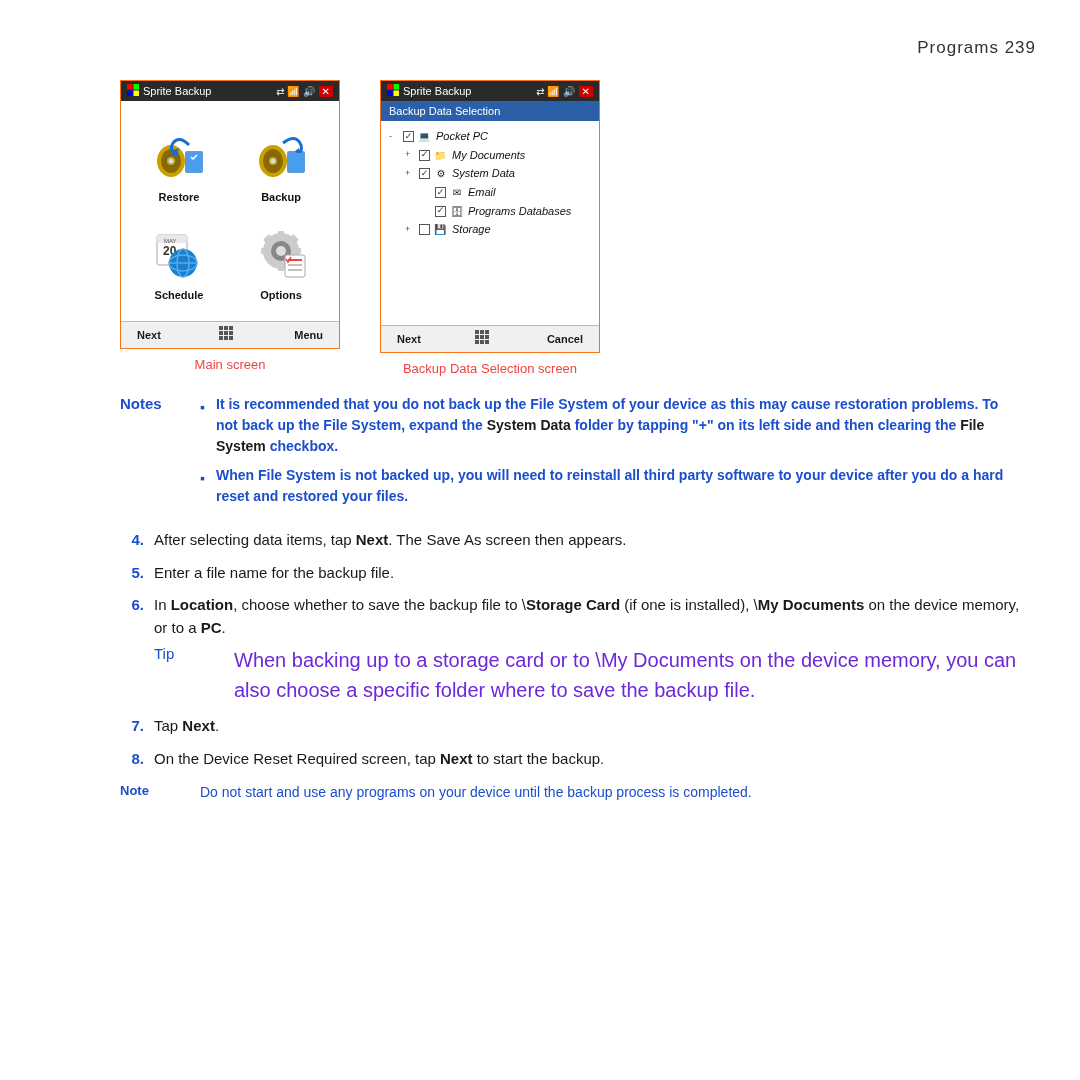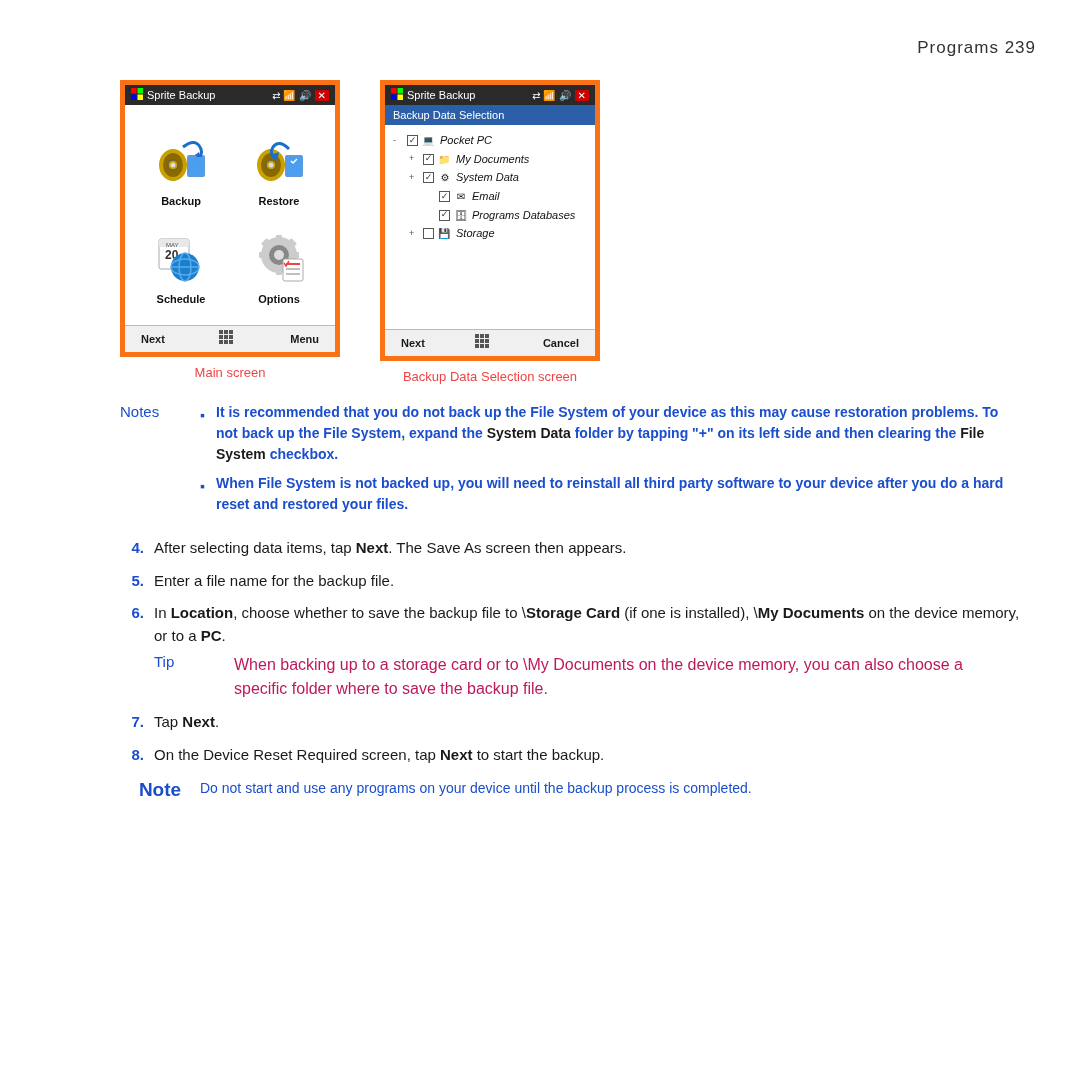--- a/index.html
+++ b/index.html
@@ -38,21 +38,21 @@
     }
 
     .screenshot-container {
       display: flex;
       flex-direction: column;
       align-items: center;
     }
 
     .phone-screenshot {
       width: 220px;
-      border: 5px solid #f97316;
+      border: 1px solid #f97316;
       background: #f5f5f5;
       font-size: 11px;
     }
 
     .phone-titlebar {
       background: #2a2a2a;
       color: #fff;
       display: flex;
       align-items: center;
       justify-content: space-between;
@@ -183,21 +183,21 @@
     .tree-label { color: #111; font-style: italic; }
 
     
     .notes-section {
       display: flex;
       gap: 0;
       margin-top: 10px;
       margin-bottom: 14px;
     }
     .notes-label {
-      font-weight: normal;
+      font-weight: bold;
       color: #1a4ecc;
       font-size: 15px;
       min-width: 80px;
       padding-top: 1px;
     }
     .notes-bullets {
       flex: 1;
     }
     .note-bullet {
       display: flex;
@@ -251,39 +251,38 @@
       margin-top: -4px;
     }
     .tip-label {
       font-weight: normal;
       color: #1a4ecc;
       font-size: 15px;
       min-width: 80px;
       padding-top: 0;
     }
     .tip-text {
-      color: #be185d;
-      font-size: 16px;
+      color: #6d28d9;
+      font-size: 20px;
       line-height: 1.5;
       flex: 1;
     }
 
     
     .note-single-section {
       display: flex;
       gap: 0;
       margin-top: 12px;
     }
     .note-single-label {
       font-weight: bold;
       color: #1a4ecc;
-      font-size: 19px;
+      font-size: 13px;
       min-width: 80px;
       padding-top: 1px;
-      text-align: center;
     }
     .note-single-text {
       color: #1a4ecc;
       font-size: 14px;
       line-height: 1.5;
       flex: 1;
     }
   </style>
 </head>
 <body>
@@ -312,39 +311,20 @@
           <div class="phone-titlebar-icons">
             <span>⇄</span>
             <span>📶</span>
             <span>🔊</span>
             <span style="background:#c00;color:#fff;padding:0 3px;font-size:10px;">✕</span>
           </div>
         </div>
 
         <div class="main-phone-body">
           <div class="main-icons-grid">
-
-            <div class="main-icon-item">
-              <div class="main-icon-img">
-                <svg width="60" height="60" viewBox="0 0 60 60">
-
-                  <ellipse cx="22" cy="38" rx="14" ry="16" fill="#c8a000"></ellipse>
-                  <ellipse cx="22" cy="38" rx="10" ry="12" fill="#8a6a00"></ellipse>
-                  <circle cx="22" cy="38" r="5" fill="#c8a000" stroke="#555" stroke-width="1"></circle>
-                  <circle cx="22" cy="38" r="2.5" fill="#ddd"></circle>
-
-                  <path d="M32 20 Q45 10 50 22 Q52 28 46 32" fill="none" stroke="#1a6ecc" stroke-width="3"></path>
-                  <polygon points="44,28 50,34 48,25" fill="#1a6ecc"></polygon>
-
-                  <rect x="36" y="28" width="18" height="22" rx="2" fill="#1a6ecc" opacity="0.7"></rect>
-                  <rect x="38" y="30" width="14" height="18" rx="1" fill="#4a9ef0"></rect>
-                </svg>
-              </div>
-              <div class="main-icon-label">Backup</div>
-            </div>
 
             <div class="main-icon-item">
               <div class="main-icon-img">
                 <svg width="60" height="60" viewBox="0 0 60 60">
                   <ellipse cx="22" cy="38" rx="14" ry="16" fill="#c8a000"></ellipse>
                   <ellipse cx="22" cy="38" rx="10" ry="12" fill="#8a6a00"></ellipse>
                   <circle cx="22" cy="38" r="5" fill="#c8a000" stroke="#555" stroke-width="1"></circle>
                   <circle cx="22" cy="38" r="2.5" fill="#ddd"></circle>
                   <path d="M40 22 Q30 12 24 20 Q20 26 26 32" fill="none" stroke="#1a6ecc" stroke-width="3"></path>
                   <polygon points="22,28 28,34 30,25" fill="#1a6ecc"></polygon>
@@ -353,20 +333,39 @@
                   <path d="M42 34 L44 36 L48 32" fill="none" stroke="#fff" stroke-width="1.5"></path>
                 </svg>
               </div>
               <div class="main-icon-label">Restore</div>
             </div>
 
             <div class="main-icon-item">
               <div class="main-icon-img">
                 <svg width="60" height="60" viewBox="0 0 60 60">
 
+                  <ellipse cx="22" cy="38" rx="14" ry="16" fill="#c8a000"></ellipse>
+                  <ellipse cx="22" cy="38" rx="10" ry="12" fill="#8a6a00"></ellipse>
+                  <circle cx="22" cy="38" r="5" fill="#c8a000" stroke="#555" stroke-width="1"></circle>
+                  <circle cx="22" cy="38" r="2.5" fill="#ddd"></circle>
+
+                  <path d="M32 20 Q45 10 50 22 Q52 28 46 32" fill="none" stroke="#1a6ecc" stroke-width="3"></path>
+                  <polygon points="44,28 50,34 48,25" fill="#1a6ecc"></polygon>
+
+                  <rect x="36" y="28" width="18" height="22" rx="2" fill="#1a6ecc" opacity="0.7"></rect>
+                  <rect x="38" y="30" width="14" height="18" rx="1" fill="#4a9ef0"></rect>
+                </svg>
+              </div>
+              <div class="main-icon-label">Backup</div>
+            </div>
+
+            <div class="main-icon-item">
+              <div class="main-icon-img">
+                <svg width="60" height="60" viewBox="0 0 60 60">
+
                   <rect x="8" y="14" width="30" height="30" rx="2" fill="#fff" stroke="#aaa" stroke-width="1"></rect>
                   <rect x="8" y="14" width="30" height="8" rx="2" fill="#e8e8e8"></rect>
                   <text x="15" y="22" font-size="6" fill="#555" font-family="Arial">MAY</text>
                   <text x="14" y="34" font-size="12" fill="#333" font-family="Arial" font-weight="bold">20</text>
 
                   <circle cx="34" cy="42" r="14" fill="#1a80cc"></circle>
                   <ellipse cx="34" cy="42" rx="14" ry="8" fill="none" stroke="#5aaaf0" stroke-width="1.5"></ellipse>
                   <line x1="20" y1="42" x2="48" y2="42" stroke="#5aaaf0" stroke-width="1.5"></line>
                   <ellipse cx="34" cy="42" rx="6" ry="14" fill="none" stroke="#5aaaf0" stroke-width="1.5"></ellipse>
                 </svg>

